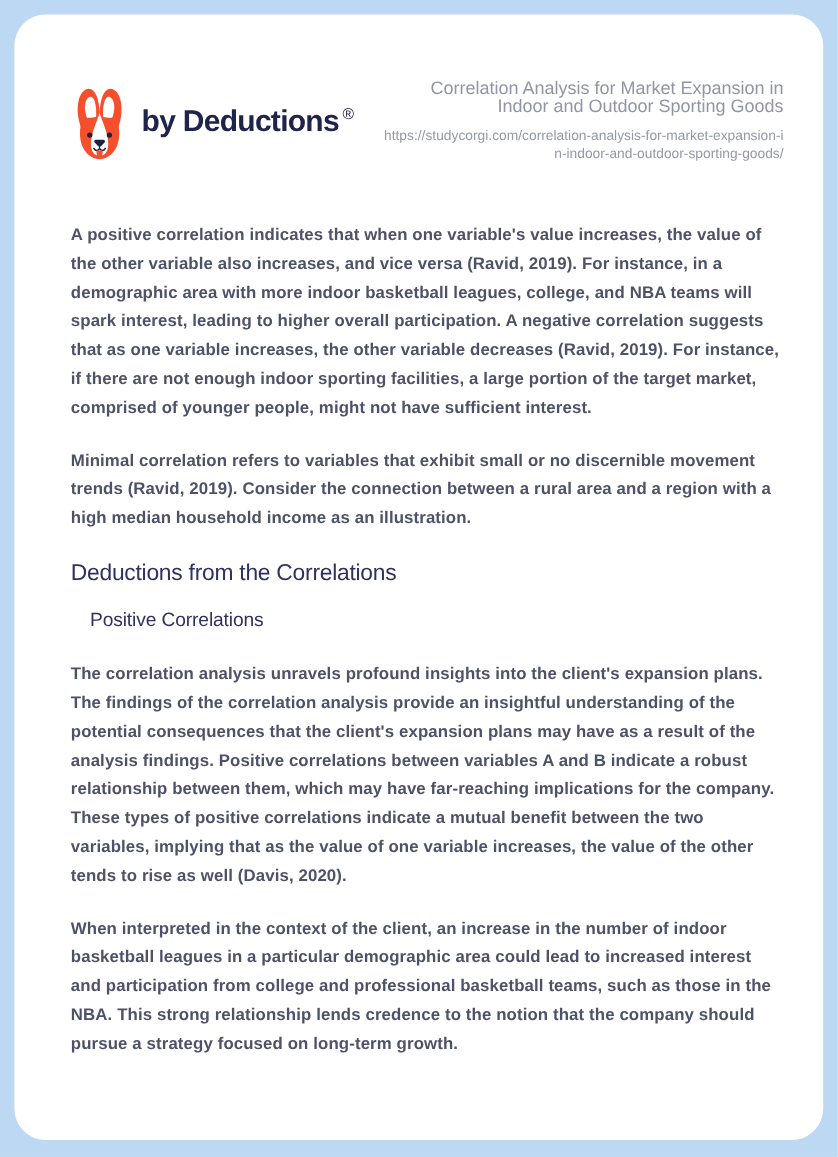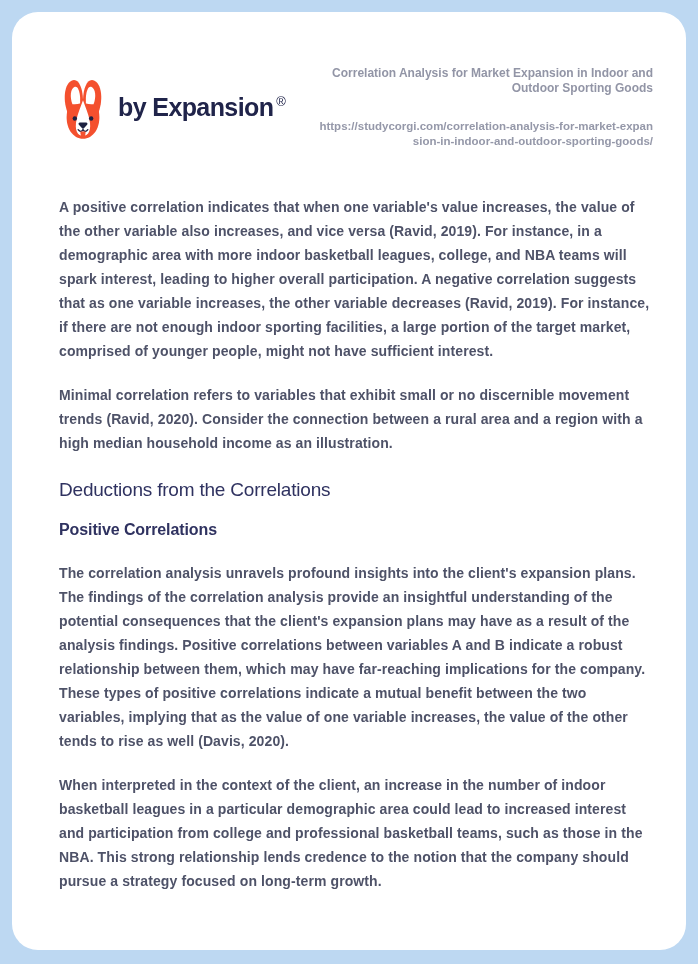--- a/index.html
+++ b/index.html
@@ -47,29 +47,29 @@
     color: #20244A;
     vertical-align: 10px;
     margin-left: 3px;
   }
   .doc-meta {
     width: 335px;
     text-align: right;
     flex: 0 0 auto;
   }
   .doc-title {
-    font-size: 12px;
-    font-weight: 700;
+    font-size: 15px;
+    font-weight: 400;
     color: #9295A6;
     line-height: 15px;
-    margin: 0 0 23px 0;
+    margin: 0 0 11px 0;
   }
   .doc-url {
     font-size: 11.5px;
-    font-weight: 700;
+    font-weight: 400;
     color: #9598A9;
     line-height: 15px;
     word-break: break-all;
     text-decoration: none;
     display: block;
   }
   
   .article p {
     font-size: 14px;
     line-height: 24px;
@@ -80,24 +80,24 @@
   }
   .article h2 {
     font-size: 19px;
     font-weight: 400;
     color: #2F3260;
     letter-spacing: -0.2px;
     margin: 24px 0 18px 0;
   }
   .article h3 {
     font-size: 16px;
-    font-weight: 700;
+    font-weight: 400;
     color: #2F3260;
     letter-spacing: -0.1px;
-    margin: 20px 0 22px 0;
+    margin: 20px 0 22px 16px;
   }
 </style>
 </head>
 <body>
 
 <div class="card">
 
   <div class="header">
 
     <div class="logo">
@@ -116,32 +116,32 @@
           <circle cx="33" cy="92" r="4.6" fill="#1E2140"></circle>
           <circle cx="67" cy="92" r="4.6" fill="#1E2140"></circle>
 
           <path d="M43.5 100 L56.5 100 C59 100 60.3 103 58.6 104.9 L52.3 111.5 C51 112.9 49 112.9 47.7 111.5 L41.4 104.9 C39.7 103 41 100 43.5 100 Z" fill="#1E2140"></path>
 
           <path d="M40 115 C43 120 48 120 50 115 C52 120 57 120 60 115" stroke="#1E2140" stroke-width="2.6" fill="none" stroke-linecap="round"></path>
 
           <path d="M44.5 119 C44.5 127 46.5 132 50 132 C53.5 132 55.5 127 55.5 119 Z" fill="#F4502E"></path>
         </svg>
       </span>
-      <span class="brand-text"><span>by Expansion</span><span class="reg-mark">®</span></span>
+      <span class="brand-text"><span>by Deductions</span><span class="reg-mark">®</span></span>
     </div>
 
     <div class="doc-meta">
       <p class="doc-title">Correlation Analysis for Market Expansion in Indoor and Outdoor Sporting Goods</p>
       <a class="doc-url" href="#">https://studycorgi.com/correlation-analysis-for-market-expansion-in-indoor-and-outdoor-sporting-goods/</a>
     </div>
 
   </div>
 
   <div class="article">
     <p>A positive correlation indicates that when one variable's value increases, the value of the other variable also increases, and vice versa (Ravid, 2019). For instance, in a demographic area with more indoor basketball leagues, college, and NBA teams will spark interest, leading to higher overall participation. A negative correlation suggests that as one variable increases, the other variable decreases (Ravid, 2019). For instance, if there are not enough indoor sporting facilities, a large portion of the target market, comprised of younger people, might not have sufficient interest.</p>
-    <p>Minimal correlation refers to variables that exhibit small or no discernible movement trends (Ravid, 2020). Consider the connection between a rural area and a region with a high median household income as an illustration.</p>
+    <p>Minimal correlation refers to variables that exhibit small or no discernible movement trends (Ravid, 2019). Consider the connection between a rural area and a region with a high median household income as an illustration.</p>
     <h2>Deductions from the Correlations</h2>
     <h3>Positive Correlations</h3>
     <p>The correlation analysis unravels profound insights into the client's expansion plans. The findings of the correlation analysis provide an insightful understanding of the potential consequences that the client's expansion plans may have as a result of the analysis findings. Positive correlations between variables A and B indicate a robust relationship between them, which may have far-reaching implications for the company. These types of positive correlations indicate a mutual benefit between the two variables, implying that as the value of one variable increases, the value of the other tends to rise as well (Davis, 2020).</p>
     <p>When interpreted in the context of the client, an increase in the number of indoor basketball leagues in a particular demographic area could lead to increased interest and participation from college and professional basketball teams, such as those in the NBA. This strong relationship lends credence to the notion that the company should pursue a strategy focused on long-term growth.</p>
   </div>
 
 </div>
 
 </body></html>

